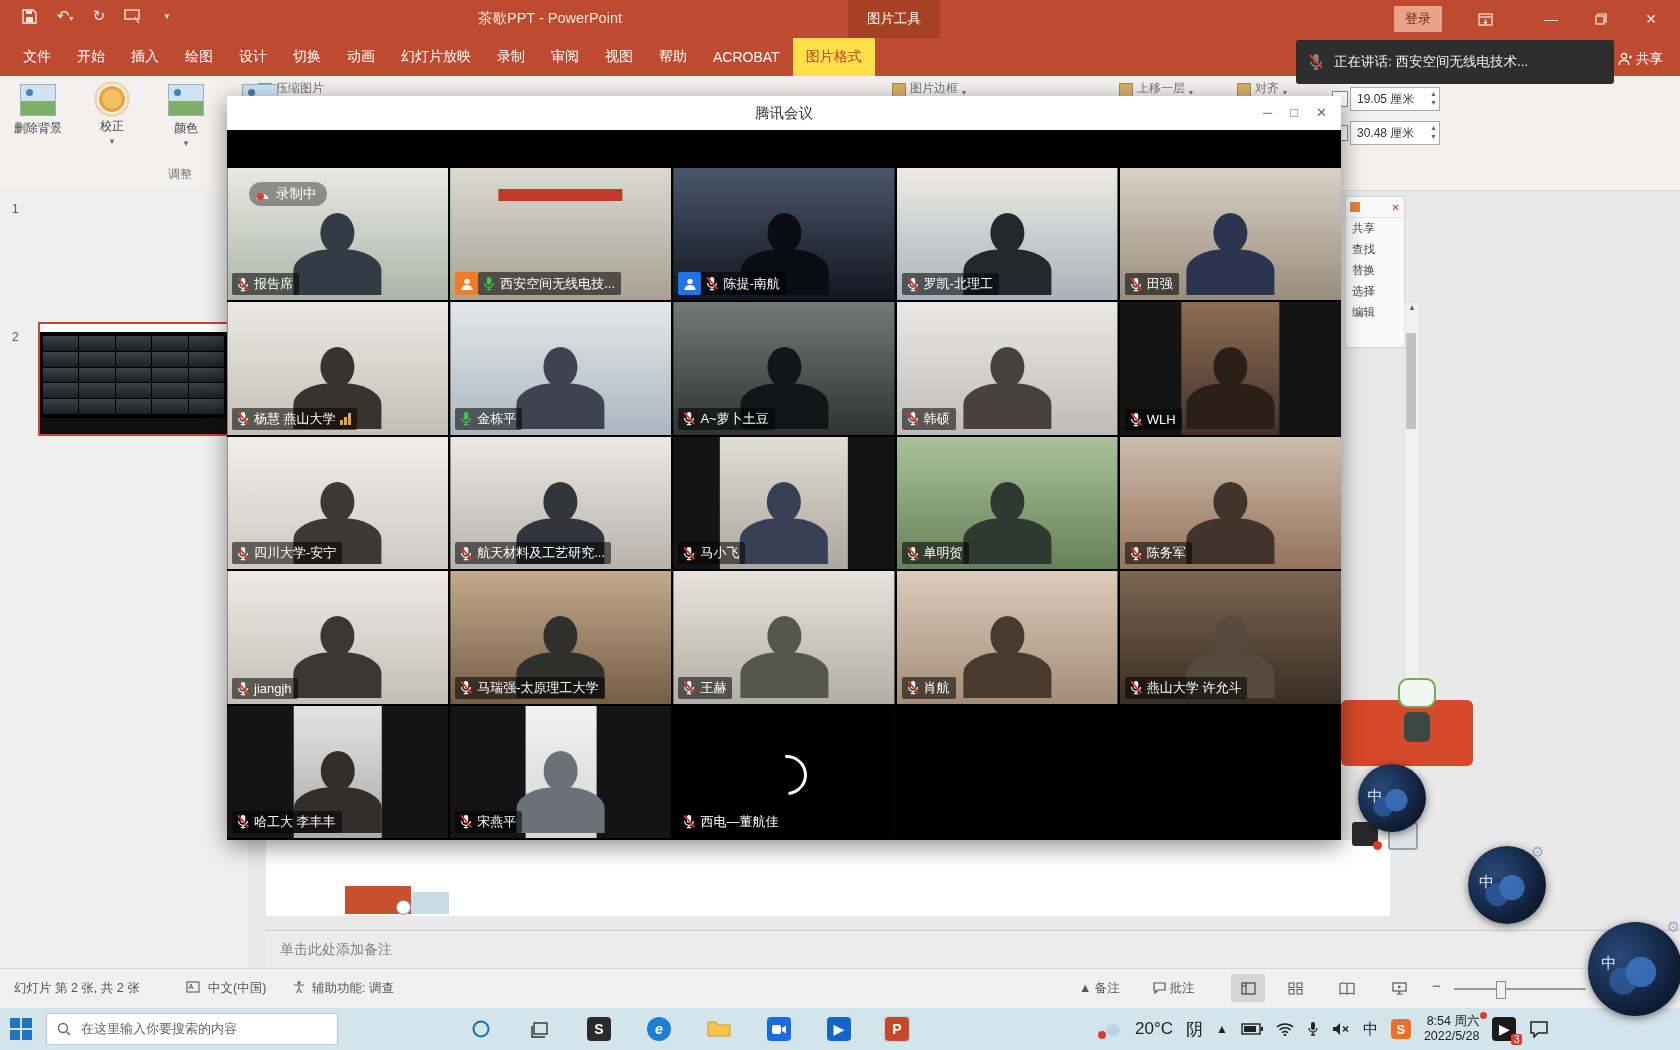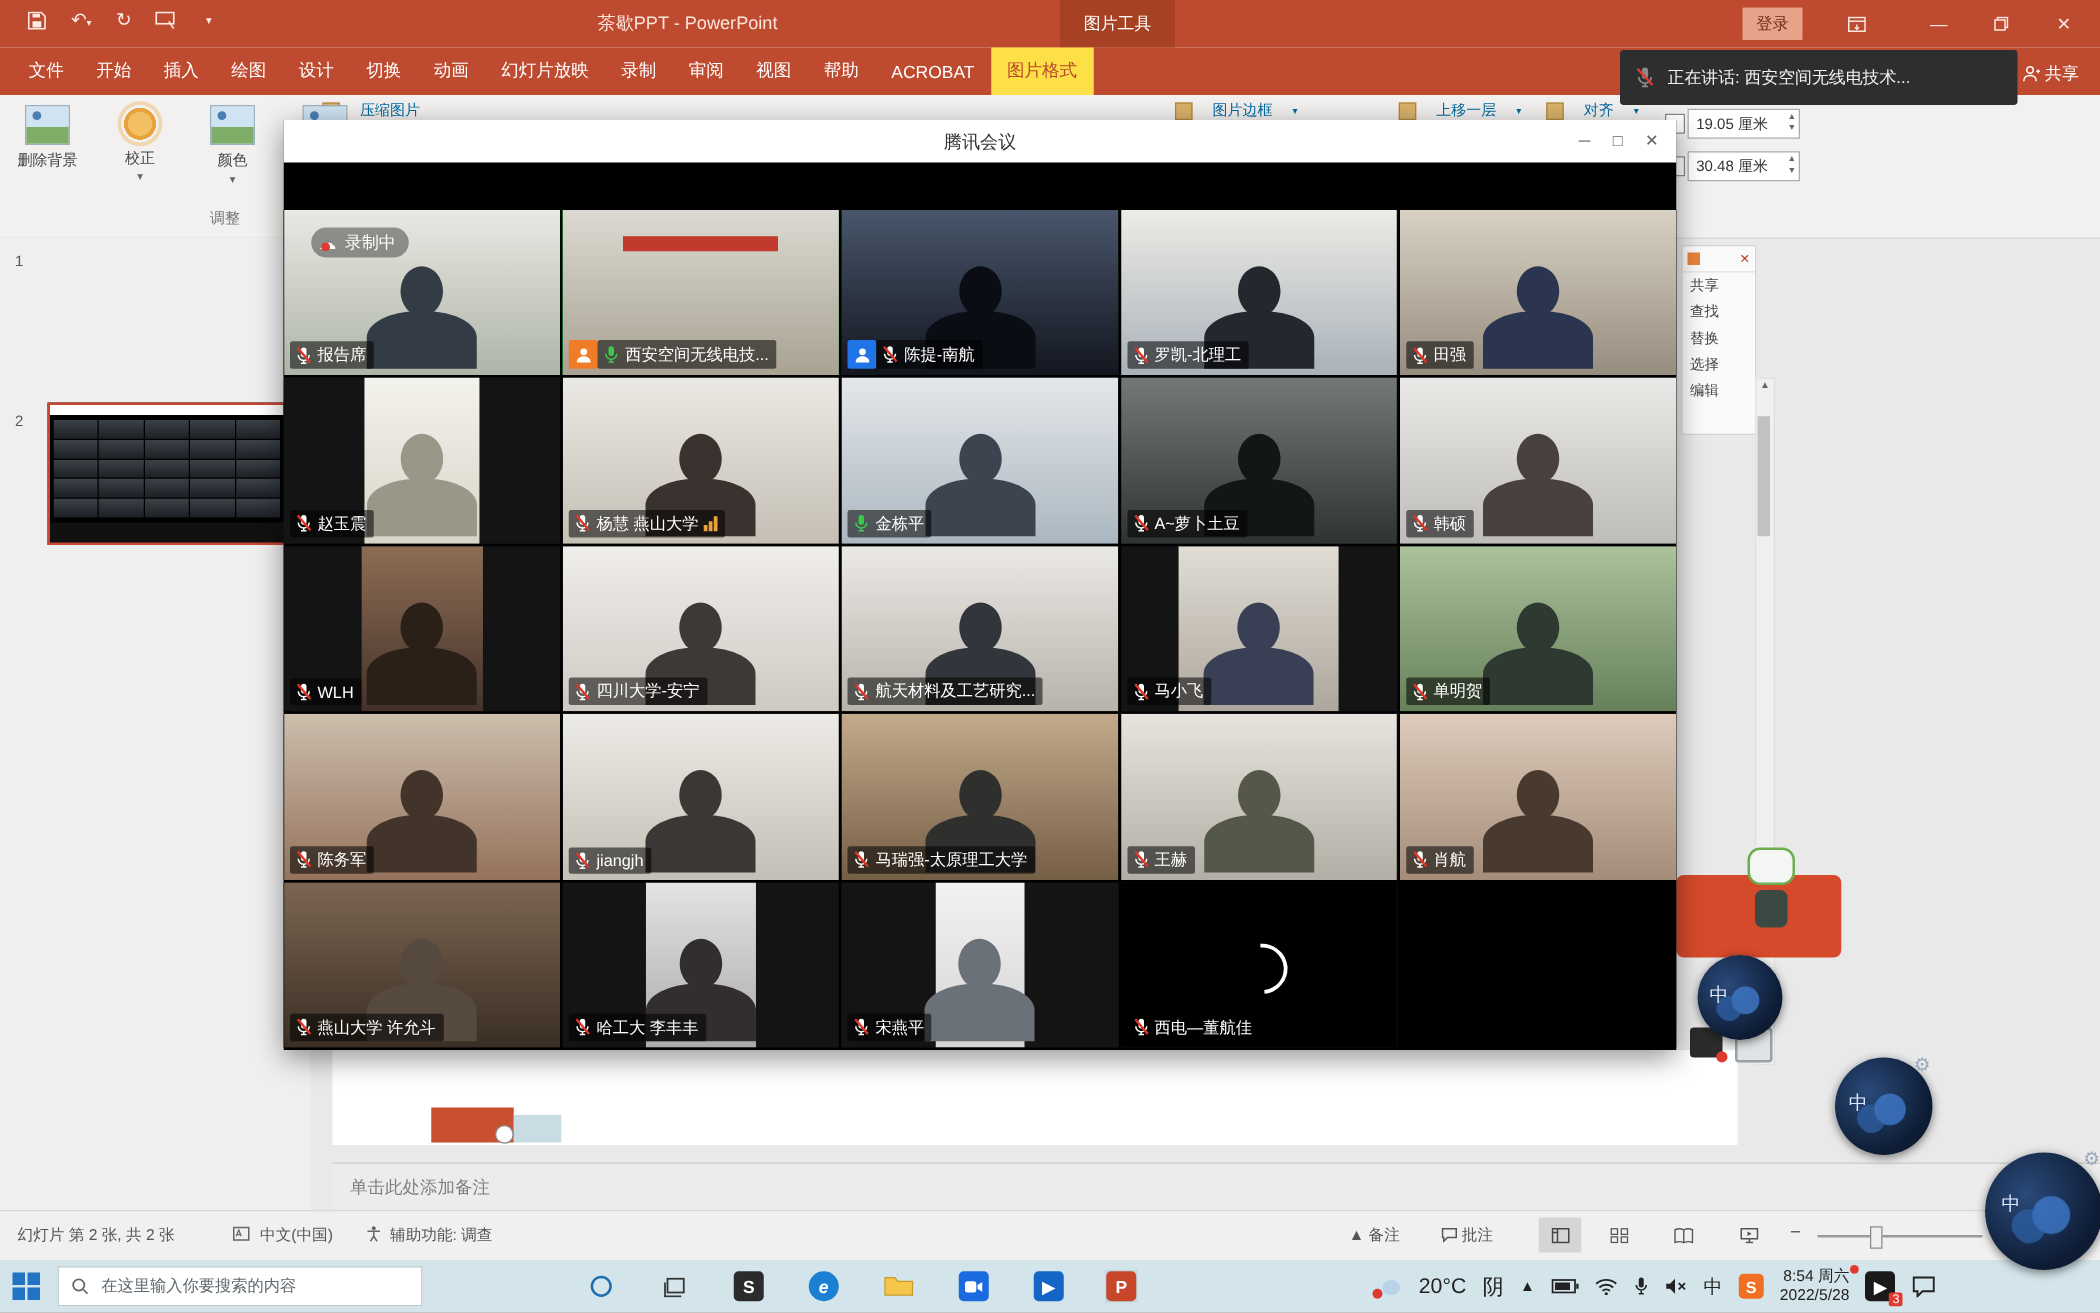--- a/index.html
+++ b/index.html
@@ -29,21 +29,21 @@
   #ribbon{left:0;top:76px;width:1680px;height:114px;background:#F3F1F0;border-bottom:1px solid #D8D6D4;z-index:1;}
   #adjust-group{left:10px;top:8px;display:flex;gap:18px;}
   .rbtn{display:flex;flex-direction:column;align-items:center;width:56px;gap:4px;}
   .rbtn .lbl{font-size:12px;color:#444;}
   .rbtn .caret{font-size:9px;color:#666;line-height:4px;}
   .picic{width:34px;height:30px;border:1px solid #9db0c0;background:linear-gradient(#cfe3f2 55%,#7fae68 55%);position:relative;}
   .picic:after{content:"";position:absolute;left:5px;top:4px;width:7px;height:7px;border-radius:50%;background:#4a7fb5;}
   .sunic{width:30px;height:30px;border-radius:50%;background:radial-gradient(circle,#F2C063 45%,#E8A33D 46% 60%,transparent 61%);box-shadow:0 0 0 3px rgba(232,163,61,.35);}
   #group-label{left:150px;top:90px;width:60px;text-align:center;color:#777;font-size:12px;}
   #strip{left:0;top:4px;width:1680px;height:18px;}
-  .stripitem{position:absolute;top:0;font-size:12px;color:#0369a1;display:flex;gap:16px;align-items:center;}
+  .stripitem{position:absolute;top:0;font-size:12px;color:#737373;display:flex;gap:4px;align-items:flex-end;}
   
   .sizerow{left:1332px;width:130px;height:26px;display:flex;align-items:center;gap:2px;}
   .sizeic{width:14px;height:14px;border:1px solid #8a8a8a;background:#fff;}
   .sizebox{width:82px;height:22px;background:#fff;border:1px solid #ABABAB;font-size:12px;color:#333;display:flex;align-items:center;padding-left:6px;position:relative;}
   .spin{position:absolute;right:2px;top:1px;font-size:7px;color:#666;line-height:9px;}
   
   #frag{left:1345px;top:196px;width:58px;height:150px;background:#FAFAFA;border:1px solid #D5D3D1;z-index:2;font-size:11.5px;color:#444;}
   #frag .hdr{height:20px;border-bottom:1px solid #E4E2E0;display:flex;align-items:center;justify-content:space-between;padding:0 4px;}
   #frag .row{padding:3px 6px;display:flex;gap:3px;align-items:center;}
   #vscroll{left:1404px;top:302px;width:14px;height:548px;background:#F0F0F0;border:1px solid #E0E0E0;z-index:2;}
@@ -203,21 +203,21 @@
       </svg>
     <span class="txt">正在讲话: 西安空间无线电技术...</span>
   </div>
 
   <div class="abs" id="ribbon">
     <div class="abs" id="strip">
         <div class="stripitem" style="left: 258px;">
           <span style="width: 12px; height: 12px; background: rgb(217, 177, 106); border: 1px solid rgb(176, 138, 63);"></span>
           <span>压缩图片</span>
         </div>
-        <div class="stripitem" style="left: 920px; padding-left: 20px;">
+        <div class="stripitem" style="left: 872px; padding-left: 20px;">
           <span style="width: 12px; height: 12px; background: rgb(217, 177, 106); border: 1px solid rgb(176, 138, 63);"></span>
           <span>图片边框</span>
           <span style="font-size: 8px;">▾</span>
         </div>
         <div class="stripitem" style="left: 1119px;">
           <span style="width: 12px; height: 12px; background: rgb(217, 177, 106); border: 1px solid rgb(176, 138, 63);"></span>
           <span>上移一层</span>
           <span style="font-size: 8px;">▾</span>
         </div>
         <div class="stripitem" style="left: 1237px;">
@@ -500,39 +500,20 @@
             <span class="nlab">
               <span>
                 <svg width="14" height="17" viewBox="0 0 16 18">
                   <rect x="5.5" y="1.5" width="5" height="9" rx="2.5" fill="#fff"></rect>
                   <path d="M3 8.5a5 5 0 0 0 10 0" fill="none" stroke="#fff" stroke-width="1.4"></path>
                   <path d="M8 13.5V16M5.5 16h5" stroke="#fff" stroke-width="1.4"></path>
                   <path d="M2.5 2l11.5 13.5" stroke="#E33424" stroke-width="2.2"></path>
                 </svg>
               </span>
               <span>田强</span>
-            </span>
-          </div>
-        </div>
-        <div class="tile">
-          <div class="vid" style="width: 42%; background: linear-gradient(rgb(243, 242, 236), rgb(216, 212, 200));">
-            <div class="head" style="width: 34px; height: 40px; top: 34%; background: rgb(154, 151, 136);"></div>
-            <div class="torso" style="width: 88px; height: 46px; top: calc(34% + 36px); background: rgb(154, 151, 136);"></div>
-          </div>
-          <div class="nrow">
-            <span class="nlab">
-              <span>
-                <svg width="14" height="17" viewBox="0 0 16 18">
-                  <rect x="5.5" y="1.5" width="5" height="9" rx="2.5" fill="#fff"></rect>
-                  <path d="M3 8.5a5 5 0 0 0 10 0" fill="none" stroke="#fff" stroke-width="1.4"></path>
-                  <path d="M8 13.5V16M5.5 16h5" stroke="#fff" stroke-width="1.4"></path>
-                  <path d="M2.5 2l11.5 13.5" stroke="#E33424" stroke-width="2.2"></path>
-                </svg>
-              </span>
-              <span>赵玉震</span>
             </span>
           </div>
         </div>
         <div class="tile">
           <div class="vid" style="width: 100%; background: linear-gradient(rgb(235, 233, 228), rgb(197, 191, 180));">
             <div class="head" style="width: 34px; height: 40px; top: 34%; background: rgb(58, 50, 46);"></div>
             <div class="torso" style="width: 88px; height: 46px; top: calc(34% + 36px); background: rgb(58, 50, 46);"></div>
           </div>
           <div class="nrow">
             <span class="nlab">

